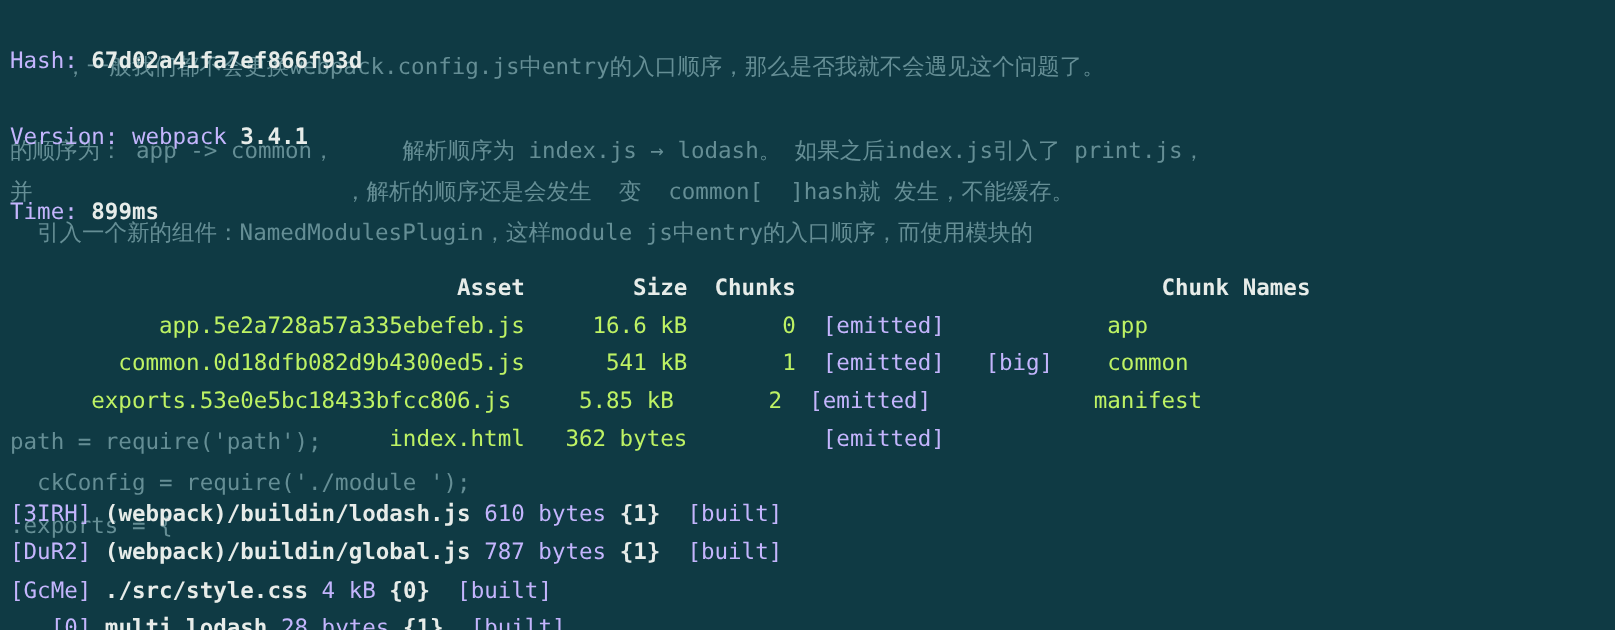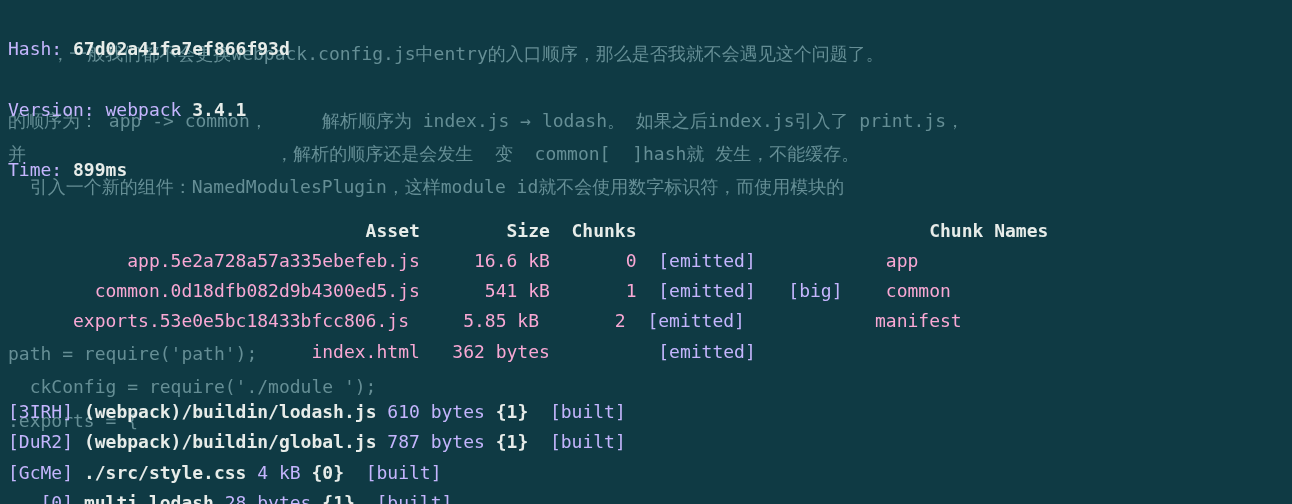--- a/index.html
+++ b/index.html
@@ -24,31 +24,31 @@
     line-height:1.85;
   }
   .term{
     position:relative;
     z-index:1;
     padding:4px 8px;
     white-space:pre;
   }
   .dim{color:#c4b5fd}
   .bold{color:#e7ece9;font-weight:700}
-  .bright{color:#f9a8d4}
+  .bright{color:#bef264}
 </style>
 </head>
 <body>
 
 <div class="ghost">
 <span>    ，一般我们都不会更换webpack.config.js中entry的入口顺序，那么是否我就不会遇见这个问题了。</span>
 
 <span>的顺序为： app -&gt; common，     解析顺序为 index.js → lodash。 如果之后index.js引入了 print.js，</span>
 <span>并                       ，解析的顺序还是会发生  变  common[  ]hash就 发生，不能缓存。</span>
-<span>  引入一个新的组件：NamedModulesPlugin，这样module id就不会使用数字标识符，而使用模块的</span>
+<span>  引入一个新的组件：NamedModulesPlugin，这样module js中entry的入口顺序，而使用模块的</span>
 
 
 
 
 <span>path = require('path');</span>
 <span>  ckConfig = require('./module ');</span>
 <span>.exports = {</span>
 </div>
 
 <div class="term">

